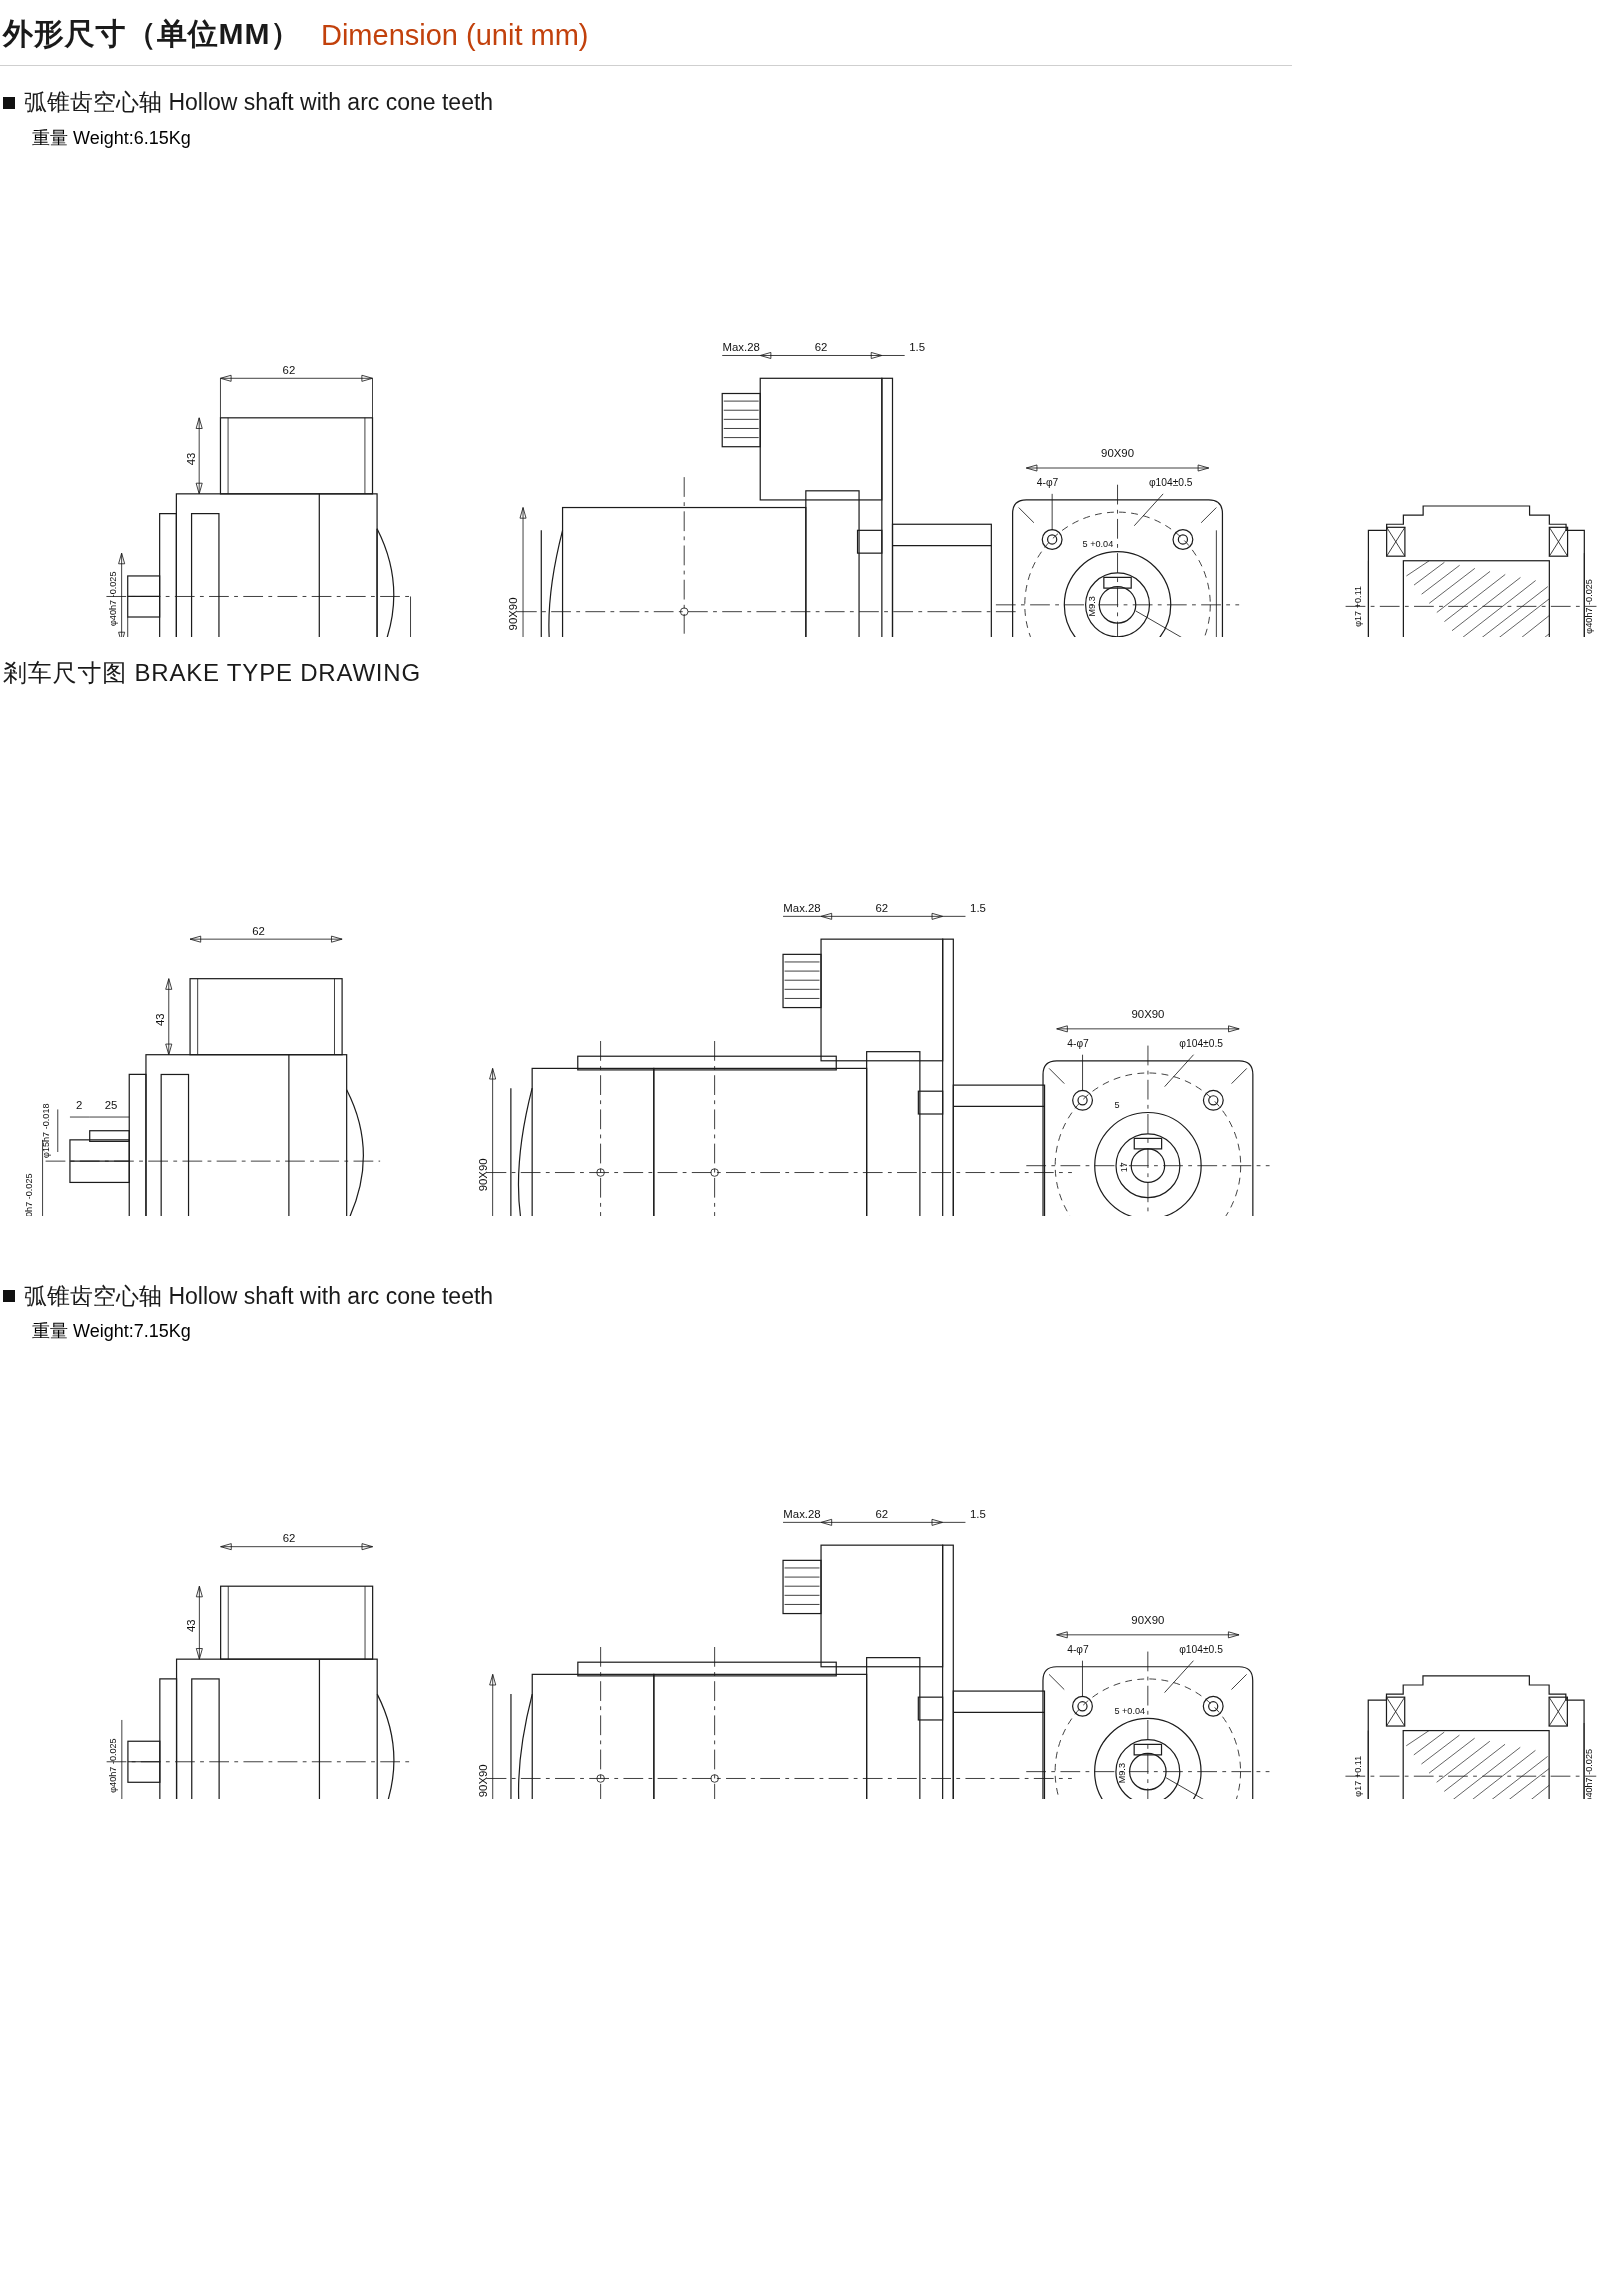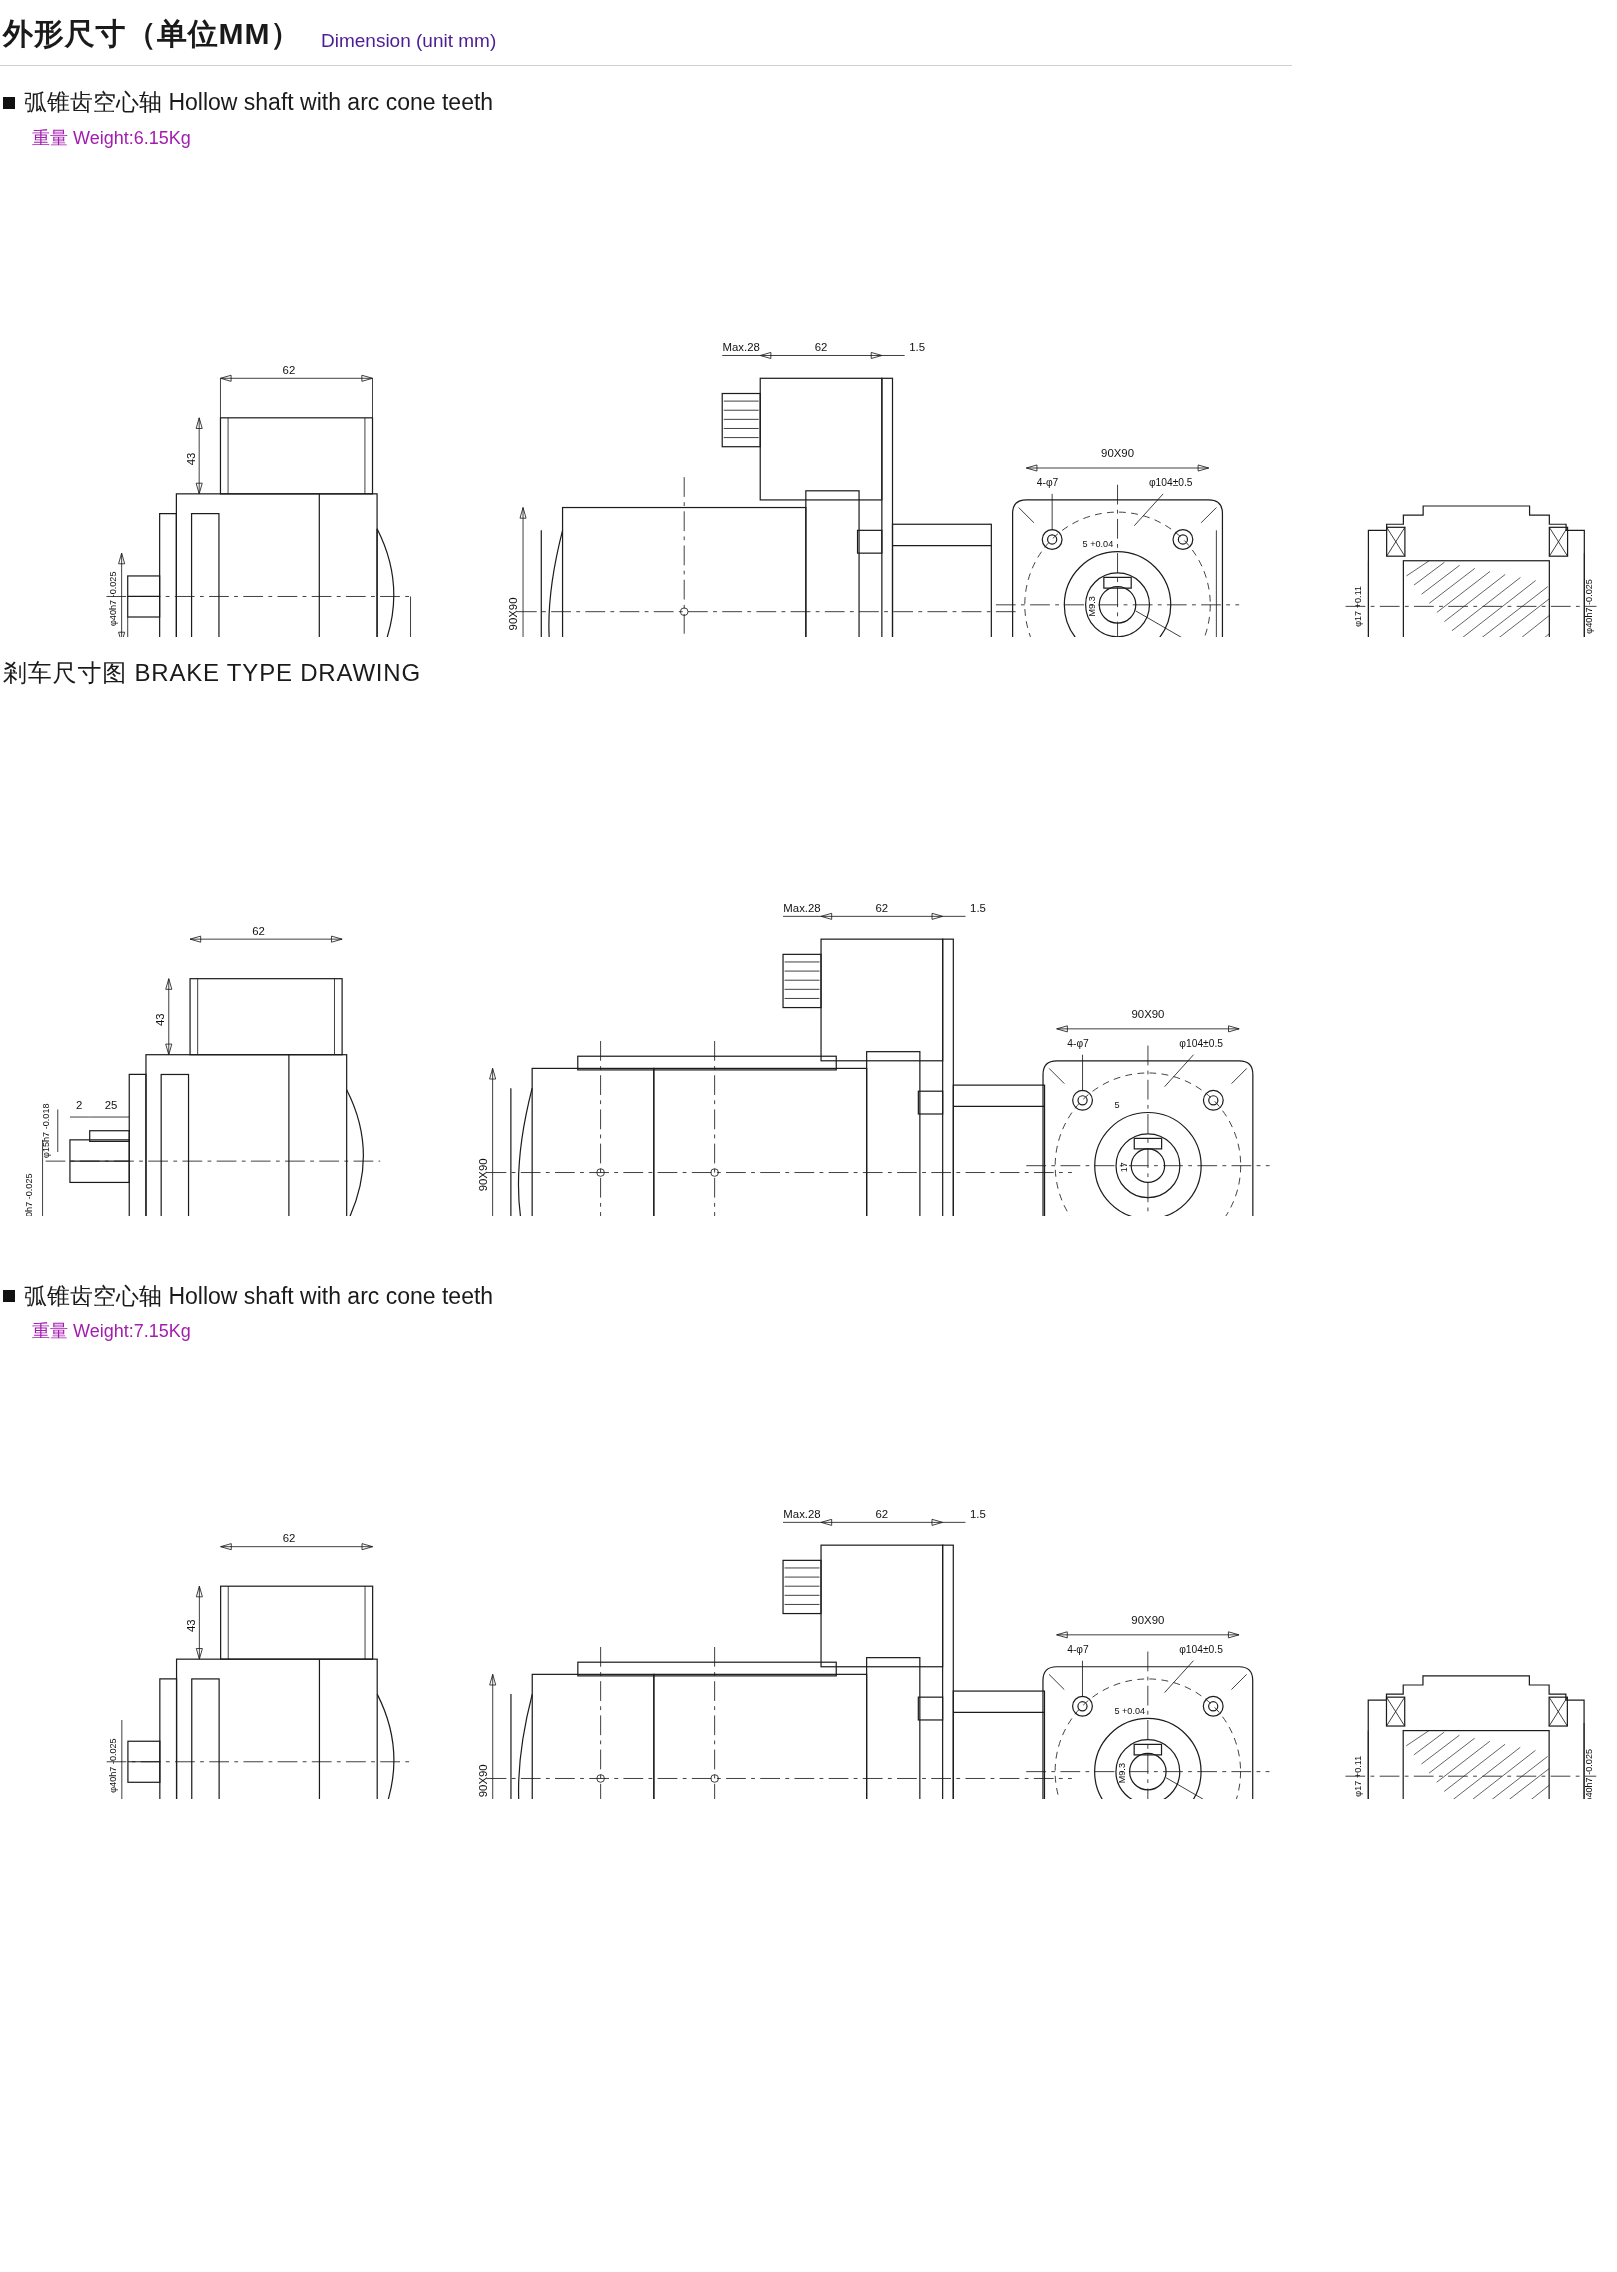--- a/index.html
+++ b/index.html
@@ -14,21 +14,21 @@
 
   
   .page-header {
     padding: 13.7px 0 10.6px 3px;
     display: flex;
     align-items: flex-end;
     gap: 20px;
     border-bottom: 1.5px solid #cfcfcf;
   }
   .hdr-cn { font-size: 30px; font-weight: bold; letter-spacing: 0.8px; }
-  .hdr-en { font-size: 19px; color: #4c1d95; padding-bottom: 3px; }
+  .hdr-en { font-size: 29px; color: #c2410c; padding-bottom: 3px; }
 
   
   .sec-title {
     font-size: 24px;
     letter-spacing: 0.8px;
     margin: 0 0 8px 3px;
   }
   .bullet-row {
     display: flex;
     align-items: center;
@@ -36,21 +36,21 @@
     margin-left: 3px;
   }
   .sq {
     width: 12px; height: 12px; background: #111; display: inline-block;
     flex: 0 0 auto;
   }
   .bullet-txt { font-size: 23px; }
   .weight {
     font-size: 18px;
     margin: 7.6px 0 0 32px;
-    color: #a21caf;
+    color: #000000;
   }
 
   
   .dwg-wrap { position: relative; width: 1617px; }
   svg.dwg { display: block; width: 1617px; }
   .ln { stroke: #1c1c1c; stroke-width: 1.6; fill: none; }
   .ln-t { stroke: #1c1c1c; stroke-width: 1.1; fill: none; }
   .dim { stroke: #1c1c1c; stroke-width: 1.1; fill: none; }
   .cen { stroke: #1c1c1c; stroke-width: 1.1; fill: none;
          stroke-dasharray: 26 7 5 7; }

